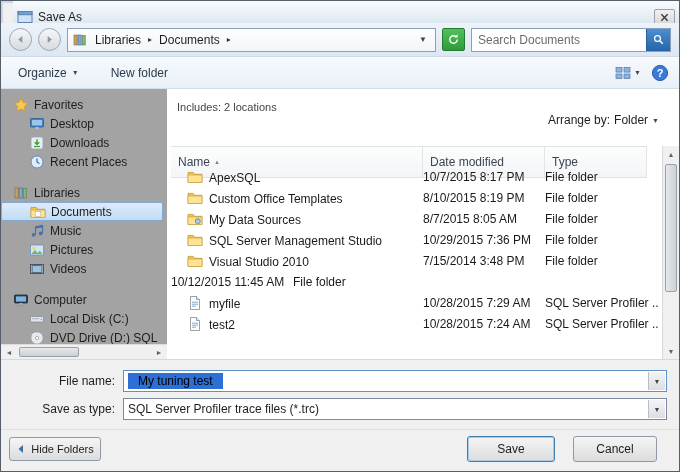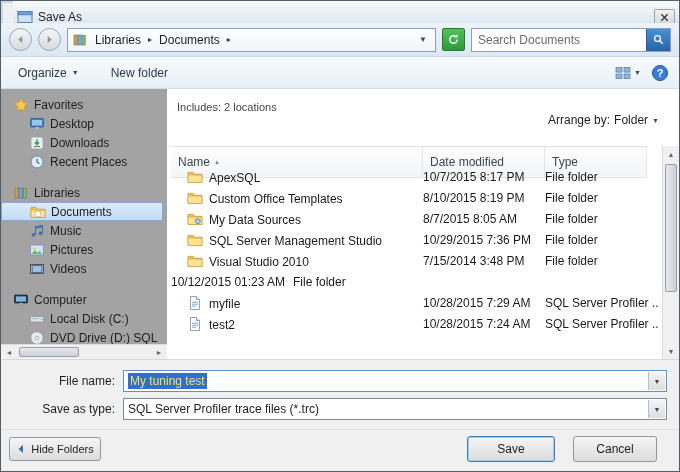--- a/index.html
+++ b/index.html
@@ -96,21 +96,21 @@
   .f-row{ position:absolute; left:2px; right:12px; height:22px; display:flex; align-items:center; }
   .f-row.r1{ top:10px; }
   .f-row.r2{ top:38px; }
   .f-label{ width:120px; text-align:right; padding-right:8px; font-size:12px; }
   .combo{ flex:1; height:22px; border:1px solid #7a8aa0; background:#fff; display:flex; align-items:center;
           position:relative; padding-left:4px; font-size:12px; overflow:hidden; }
   .combo.focus{ border-color:#5e93c9; }
   .combo .dd{ position:absolute; right:1px; top:1px; bottom:1px; width:17px;
               background:linear-gradient(#f3f4f6,#dbdee2); border-left:1px solid #b7bec8;
               display:flex; align-items:center; justify-content:center; font-size:7px; color:#444; cursor:pointer; }
-  .sel-text{ background:#2e6fd6; color:#fde047; padding:1px 2px;text-align:right; }
+  .sel-text{ background:#2e6fd6; color:#000000; padding:1px 10px;text-align:right; }
 
   .btnbar{ position:absolute; left:0; right:0; bottom:0; height:42px; border-top:1px solid #dfdfdf; }
   .btn{ position:absolute; bottom:9px; height:26px; display:flex; align-items:center; justify-content:center;
         background:linear-gradient(#f5f5f5,#dcdcdc); border:1px solid #8e99a5; border-radius:3px;
         font-size:12px; cursor:pointer; gap:5px; }
   .btn-save{ right:124px; width:88px; border-color:#3c7fb1; box-shadow:0 0 0 1px #a9cced inset; }
   .btn-cancel{ right:22px; width:84px; }
   .btn-hide{ left:8px; width:92px; height:24px; bottom:10px; font-size:11px; }
 </style>
 </head>
@@ -445,21 +445,21 @@
                   <path d="M1 3.4h5.2l1.6 1.9H15v8.2H1z" fill="#f3c546" stroke="#b98e2f" stroke-width=".7"></path>
                   <path d="M1 6h14v7.5H1z" fill="#ffe391" stroke="#c9a348" stroke-width=".7"></path>
                 </svg>
               </span>
               <span>Visual Studio 2010</span>
             </div>
             <div class="col c-date">7/15/2014 3:48 PM</div>
             <div class="col c-type">File folder</div>
           </div>
           <div class="file-row">
-            <div class="col c-date">10/12/2015 01:23 AM</div>
+            <div class="col c-date">10/12/2015 11:45 AM</div>
             <div class="col c-type">File folder</div>
           </div>
           <div class="file-row">
             <div class="col c-name">
               <span class="icon">
                 <svg viewBox="0 0 16 16">
                   <path d="M3.5 1.5h6l3 3v10h-9z" fill="#fff" stroke="#7d8a96" stroke-width=".8"></path>
                   <path d="M9.5 1.5v3h3" fill="#e8eef4" stroke="#7d8a96" stroke-width=".8"></path>
                   <path d="M5 7.2h6M5 9.2h6M5 11.2h4" stroke="#6f9fd0" stroke-width=".9"></path>
                 </svg>

